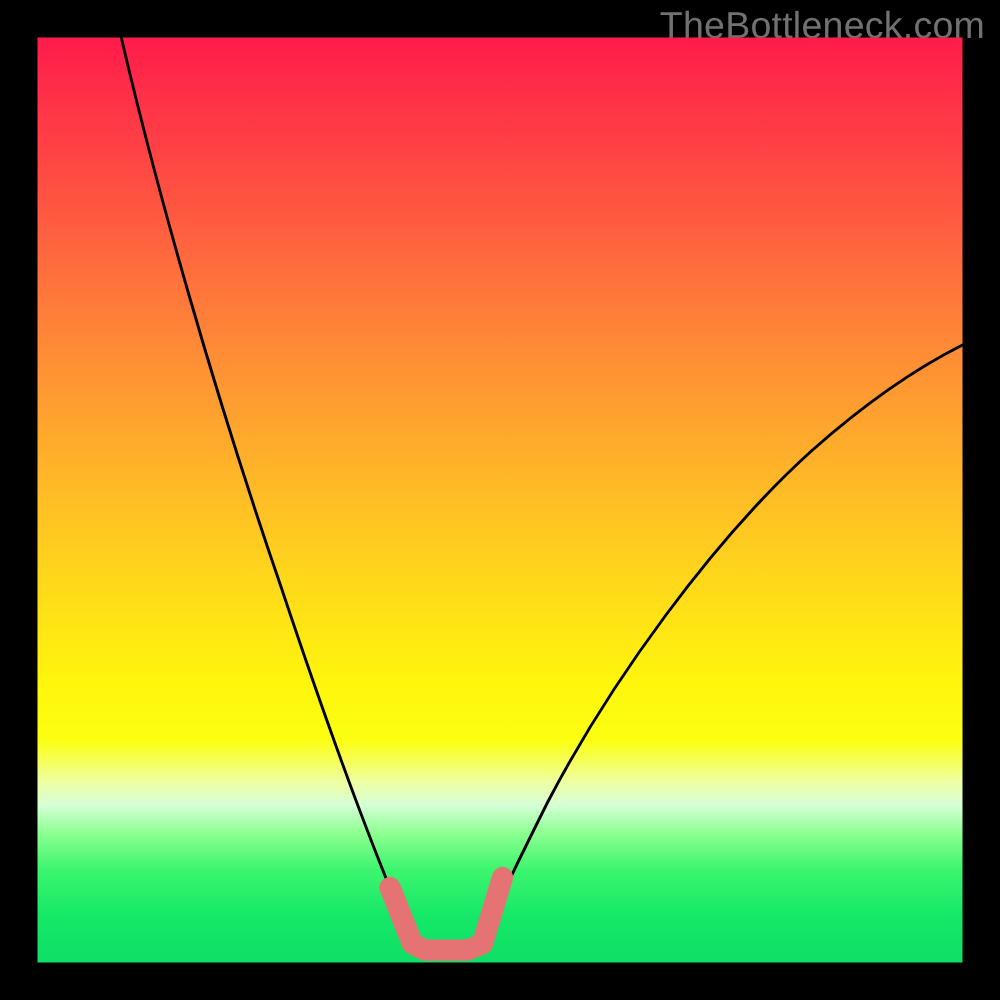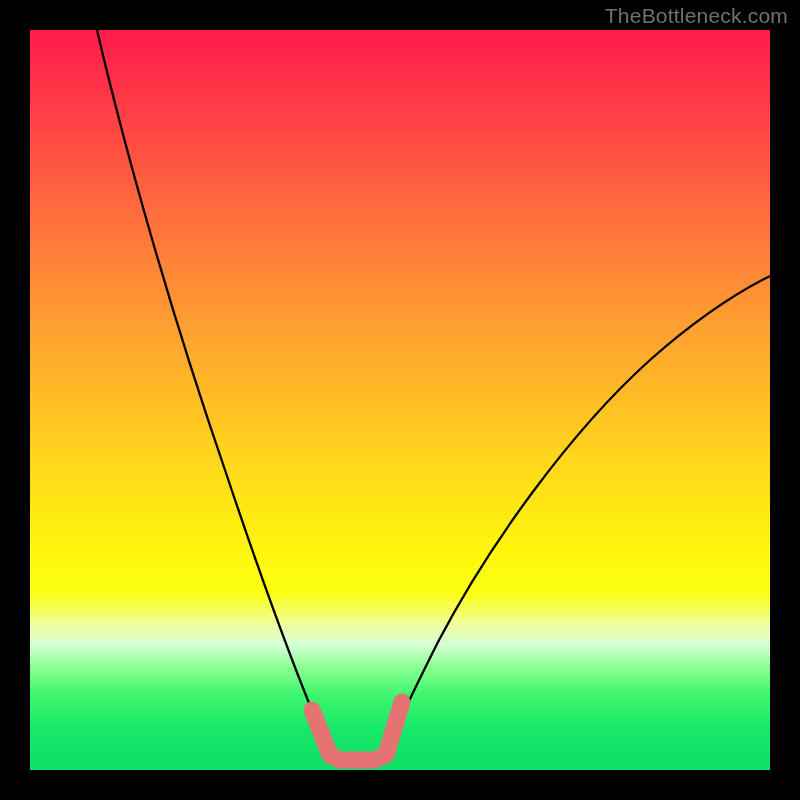--- a/index.html
+++ b/index.html
@@ -41,21 +41,21 @@
       #3cf56e 90%,
       #15e868 95%,
       #0fdf66 100%
     );
   }
   .watermark {
     position: absolute;
     top: 4px;
     right: 12px;
     color: #717171;
-    font-size: 21px;
+    font-size: 30px;
     letter-spacing: 0.2px;
     font-weight: 400;
     user-select: none;
   }
   svg.curves {
     position: absolute;
     left: 0;
     top: 0;
     width: 740px;
     height: 740px;

